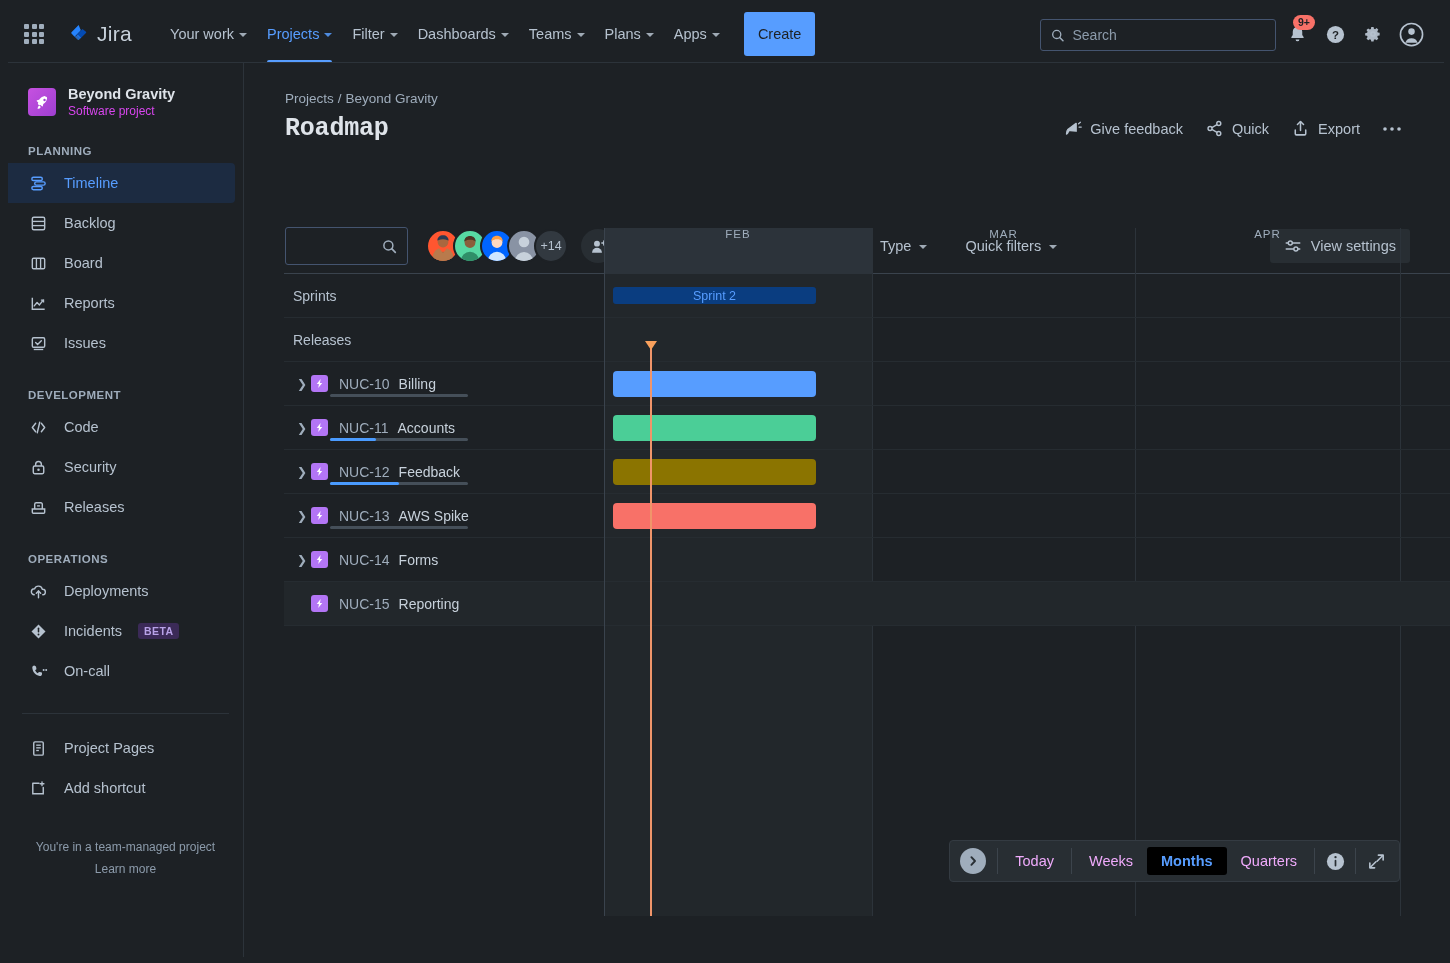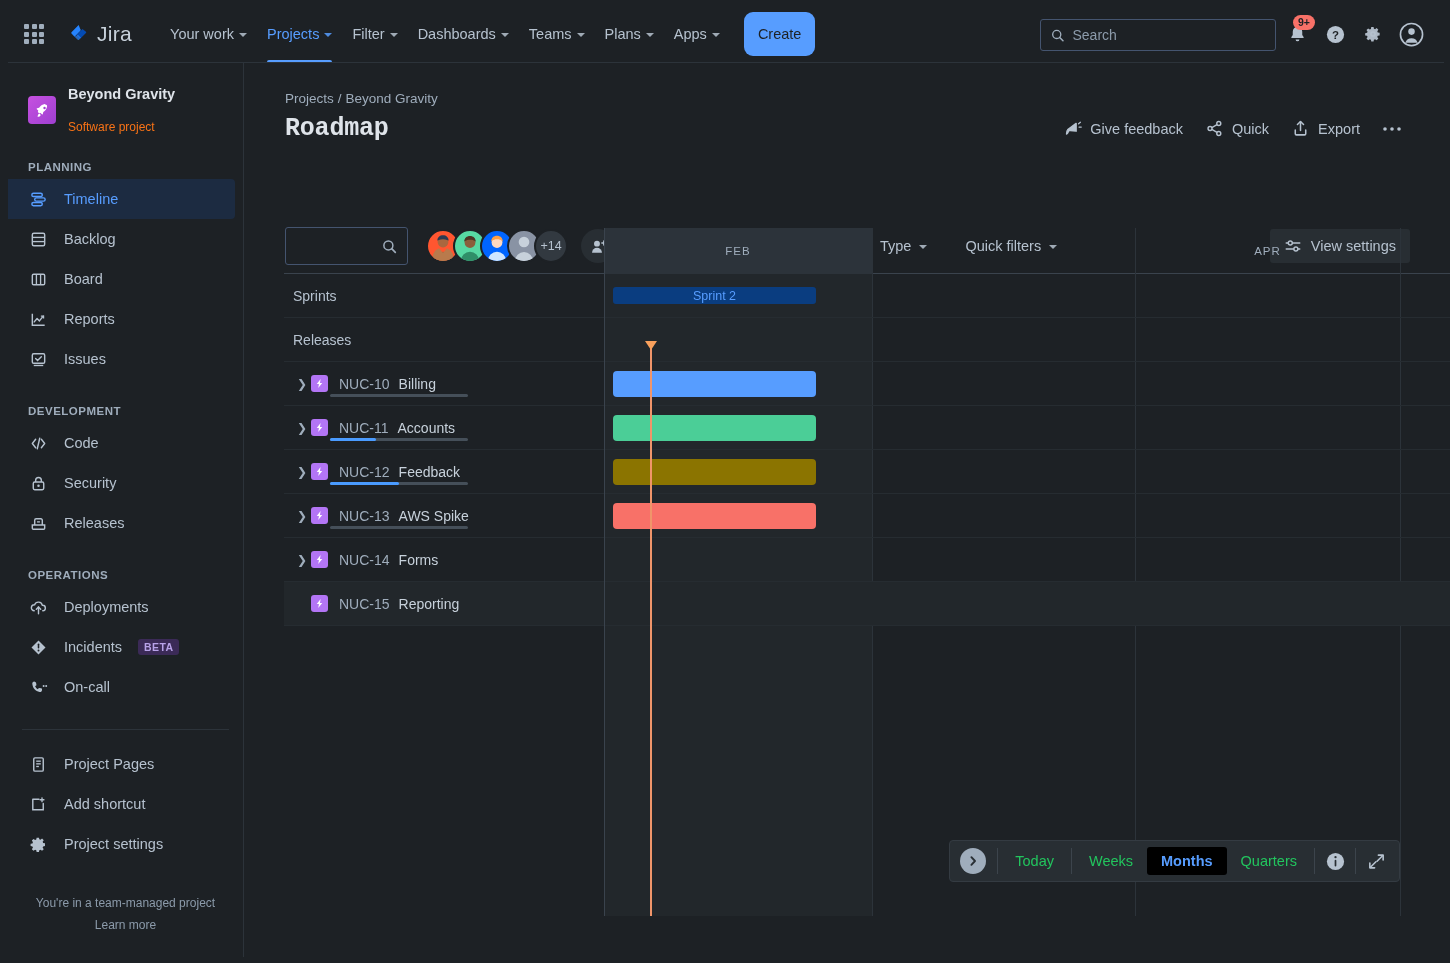--- a/index.html
+++ b/index.html
@@ -31,21 +31,21 @@
     padding: 0 10px; height: 100%; font-size: 14.5px; color:#b6c2cf;
     cursor:pointer; position:relative;
   }
   .nav-item.active { color:#579dff; }
   .nav-item.active:after {
     content:''; position:absolute; left:10px; right:10px; bottom:0; height:2px; background:#579dff; border-radius:2px 2px 0 0;
   }
   .caret { width:0;height:0;border-left:4px solid transparent;border-right:4px solid transparent;border-top:4.5px solid currentColor; opacity:.85; margin-top:2px;}
   .create-btn {
     margin-left: 14px; background:#579dff; color:#1d2125; font-size:14.5px;
-    padding: 14px 14px; border-radius:9px; border:none; cursor:pointer;
+    padding: 14px 14px; border-radius:3px; border:none; cursor:pointer;
     font-family: inherit;
   }
   .nav-right { margin-left:auto; display:flex; align-items:flex-end; gap:4px; }
   .searchbox {
     width: 236px; height: 32px; border:1px solid #44546f; border-radius:3px;
     display:flex; align-items:center; gap:8px; padding: 0 10px; background:#1d2125;
     cursor: text;
   }
   .searchbox input {
     background:transparent;border:none;outline:none;color:#b6c2cf;font-size:14px;
@@ -64,21 +64,21 @@
     background:#1d2125; border-right:1px solid #2c333a;
     overflow:hidden;
   }
   .proj-head { display:flex; align-items:center; gap:12px; padding: 22px 0 0 20px; cursor:pointer;}
   .proj-avatar {
     width:28px;height:28px;border-radius:4px;flex:none;
     background: linear-gradient(135deg,#c651e0 0%, #9f3fd1 100%);
     display:flex;align-items:center;justify-content:center; font-size:16px;
   }
   .proj-name { font-size:14.5px; font-weight:700; color:#dfe4ea; line-height:18px;}
-  .proj-type { font-size:12px; color:#f97316; line-height:16px;margin-top:16px;}
+  .proj-type { font-size:12px; color:#d946ef; line-height:16px;}
   .sec-label { font-size:11.5px; font-weight:700; color:#9fadbc; letter-spacing:.5px; padding: 0 0 0 20px; margin-top: 26px; margin-bottom: 6px;}
   .nav-row {
     display:flex; align-items:center; gap:16px; height:40px; padding-left:20px;
     margin: 0 8px 0 0; border-radius:0 4px 4px 0; cursor:pointer; font-size:14.5px; color:#b6c2cf;
     position:relative;
   }
   .nav-row.sel { background:#1c2b41; color:#579dff; }
   .nav-row.sel:before { content:''; position:absolute; left:-8px; top:8px; bottom:8px; width:3px; background:#579dff; border-radius:0 2px 2px 0;}
   .nav-row .ic { width:20px;height:20px; flex:none; display:flex;align-items:center;justify-content:center;}
   .beta {
@@ -110,21 +110,21 @@
   .viewsettings {
     margin-left:auto; display:flex;align-items:center;gap:9px;
     background:#282e33; padding:8px 14px; border-radius:3px; cursor:pointer; font-size:14.5px; color:#b6c2cf;
   }
 
   
   .tl { position:absolute; top:228px; left:284px; right:0; bottom:0; }
   .colbg { position:absolute; top:0; bottom:0; }
   .collineh { position:absolute; top:0; bottom:0; width:1px; background:#2c333a; }
   .hdr-row { position:absolute; top:0; left:0; right:0; height:46px; border-bottom:1px solid #3a434d; }
-  .hdr-cell { position:absolute; top:0; height:46px; display:flex; align-items:center; justify-content:center; font-size:11.5px; color:#9fadbc; letter-spacing:1px;}
+  .hdr-cell { position:absolute; top:0; height:46px; display:flex; align-items:flex-start; justify-content:center; font-size:11.5px; color:#9fadbc; letter-spacing:1px;}
   .hdr-feb { background:#2c333a; }
   .leftcol-line { position:absolute; top:0; bottom:0; left:320px; width:1px; background:#3a434d; z-index:3;}
   .row {
     position:absolute; left:0; right:0; height:44px; border-bottom:1px solid #262c31;
   }
   .row .label {
     position:absolute; left:0; top:0; width:320px; height:100%;
     display:flex; align-items:center; padding-left:9px; font-size:14px; color:#b6c2cf;
     z-index:4;
   }
@@ -152,21 +152,21 @@
   }
 
   
   .btoolbar {
     position:absolute; right:50px; bottom:34px; height:42px; background:#282e33;
     border:1px solid #343b42; border-radius:4px; display:flex; align-items:center; padding:0 6px; gap:0;
     z-index:20;
   }
   .bt-circle { width:26px;height:26px;border-radius:50%;background:#9fadbc;display:flex;align-items:center;justify-content:center;margin:0 8px 0 4px;cursor:pointer;}
   .bt-sep { width:1px; height:26px; background:#3c444c; margin:0 3px;}
-  .bt-btn { padding:6px 14px; font-size:14.5px; color:#22c55e; border-radius:3px; cursor:pointer;}
+  .bt-btn { padding:6px 14px; font-size:14.5px; color:#f0abfc; border-radius:3px; cursor:pointer;}
   .bt-btn.active { background:#000000; color:#579dff;font-weight:bold; }
   .bt-ic { width:30px;height:30px;display:flex;align-items:center;justify-content:center;cursor:pointer;margin:0 2px;}
 </style>
 </head>
 <body>
 
 <div id="app">
 
   <div class="topnav">
     <div class="grid-icon">
@@ -404,29 +404,20 @@
     <div class="nav-row">
       <span class="ic">
           <svg width="19" height="19" viewBox="0 0 20 20">
             <path d="M4 4.5h6.5M4 4.5v11h11V9" fill="none" stroke="#b6c2cf" stroke-width="1.5" stroke-linecap="round"></path>
             <line x1="13.7" y1="3" x2="13.7" y2="7" stroke="#b6c2cf" stroke-width="1.4" stroke-linecap="round"></line>
             <line x1="11.7" y1="5" x2="15.7" y2="5" stroke="#b6c2cf" stroke-width="1.4" stroke-linecap="round"></line>
           </svg>
         </span>
       <span>Add shortcut</span>
     </div>
-    <div class="nav-row">
-      <span class="ic">
-          <svg width="19" height="19" viewBox="0 0 24 24">
-            <path fill="#b6c2cf" d="M12 8.4a3.6 3.6 0 1 0 0 7.2 3.6 3.6 0 0 0 0-7.2zm0 5.3a1.7 1.7 0 1 1 0-3.4 1.7 1.7 0 0 1 0 3.4z"></path>
-            <path fill="#b6c2cf" d="M20.2 13.5v-3l-2.4-.4c-.1-.5-.3-1-.6-1.5l1.4-2-2.1-2.1-2 1.4c-.5-.3-1-.5-1.5-.6L12.6 3.4h-3l-.4 2.4c-.5.1-1 .3-1.5.6l-2-1.4-2.1 2.1 1.4 2c-.3.5-.5 1-.6 1.5l-2.4.4v3l2.4.4c.1.5.3 1 .6 1.5l-1.4 2 2.1 2.1 2-1.4c.5.3 1 .5 1.5.6l.4 2.4h3l.4-2.4c.5-.1 1-.3 1.5-.6l2 1.4 2.1-2.1-1.4-2c.3-.5.5-1 .6-1.5l2.4-.4z"></path>
-          </svg>
-        </span>
-      <span>Project settings</span>
-    </div>
 
     <div class="foot-note">
       <div>You're in a team-managed project</div>
       <a class="foot-link">Learn more</a>
     </div>
   </div>
 
   <div class="main">
     <div class="breadcrumb">
       <a>Projects</a>
@@ -551,20 +542,23 @@
     </div>
   </div>
 
   <div class="tl">
 
     <div class="colbg" style="left:320px; width:268px; background:#22272b;"></div>
 
     <div class="hdr-row">
       <div class="hdr-cell hdr-feb" style="left:320px; width:268px;">
           <span>FEB</span>
+        </div>
+      <div class="hdr-cell" style="left:588px; width:263px;">
+          <span>MAR</span>
         </div>
       <div class="hdr-cell" style="left:851px; width:265px;">
           <span>APR</span>
         </div>
     </div>
 
     <div class="collineh" style="left:320px; background:#3a434d;"></div>
     <div class="collineh" style="left:588px;"></div>
     <div class="collineh" style="left:851px;"></div>
     <div class="collineh" style="left:1116px;"></div>

